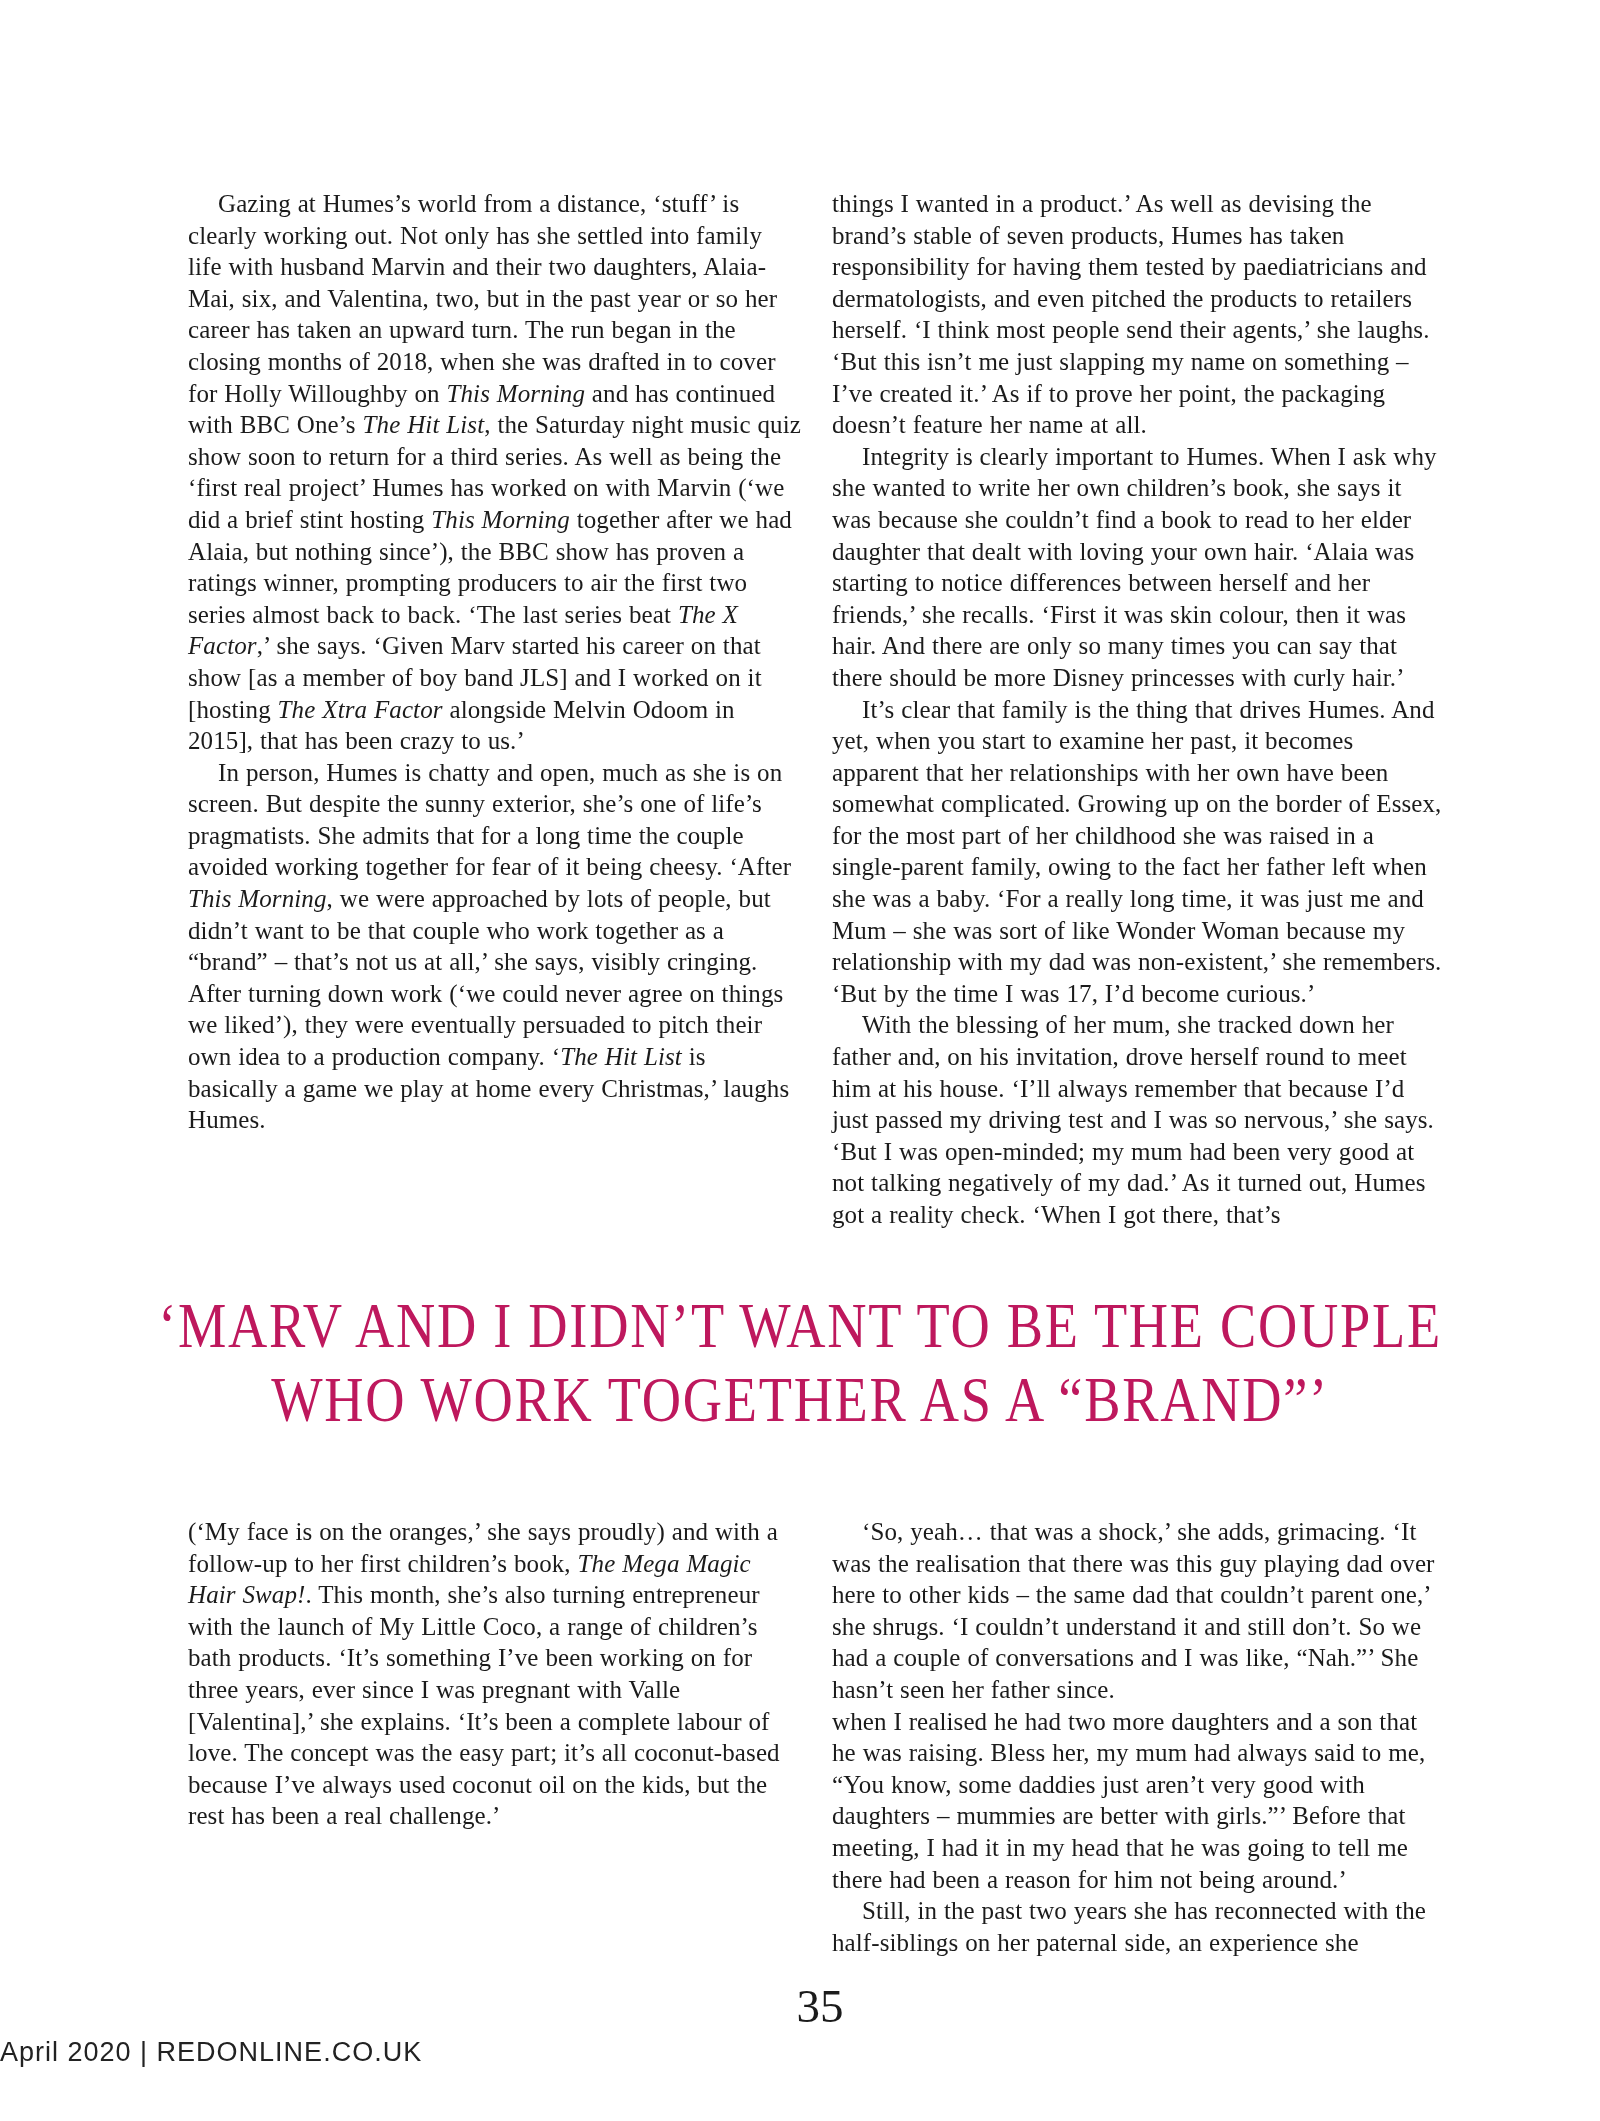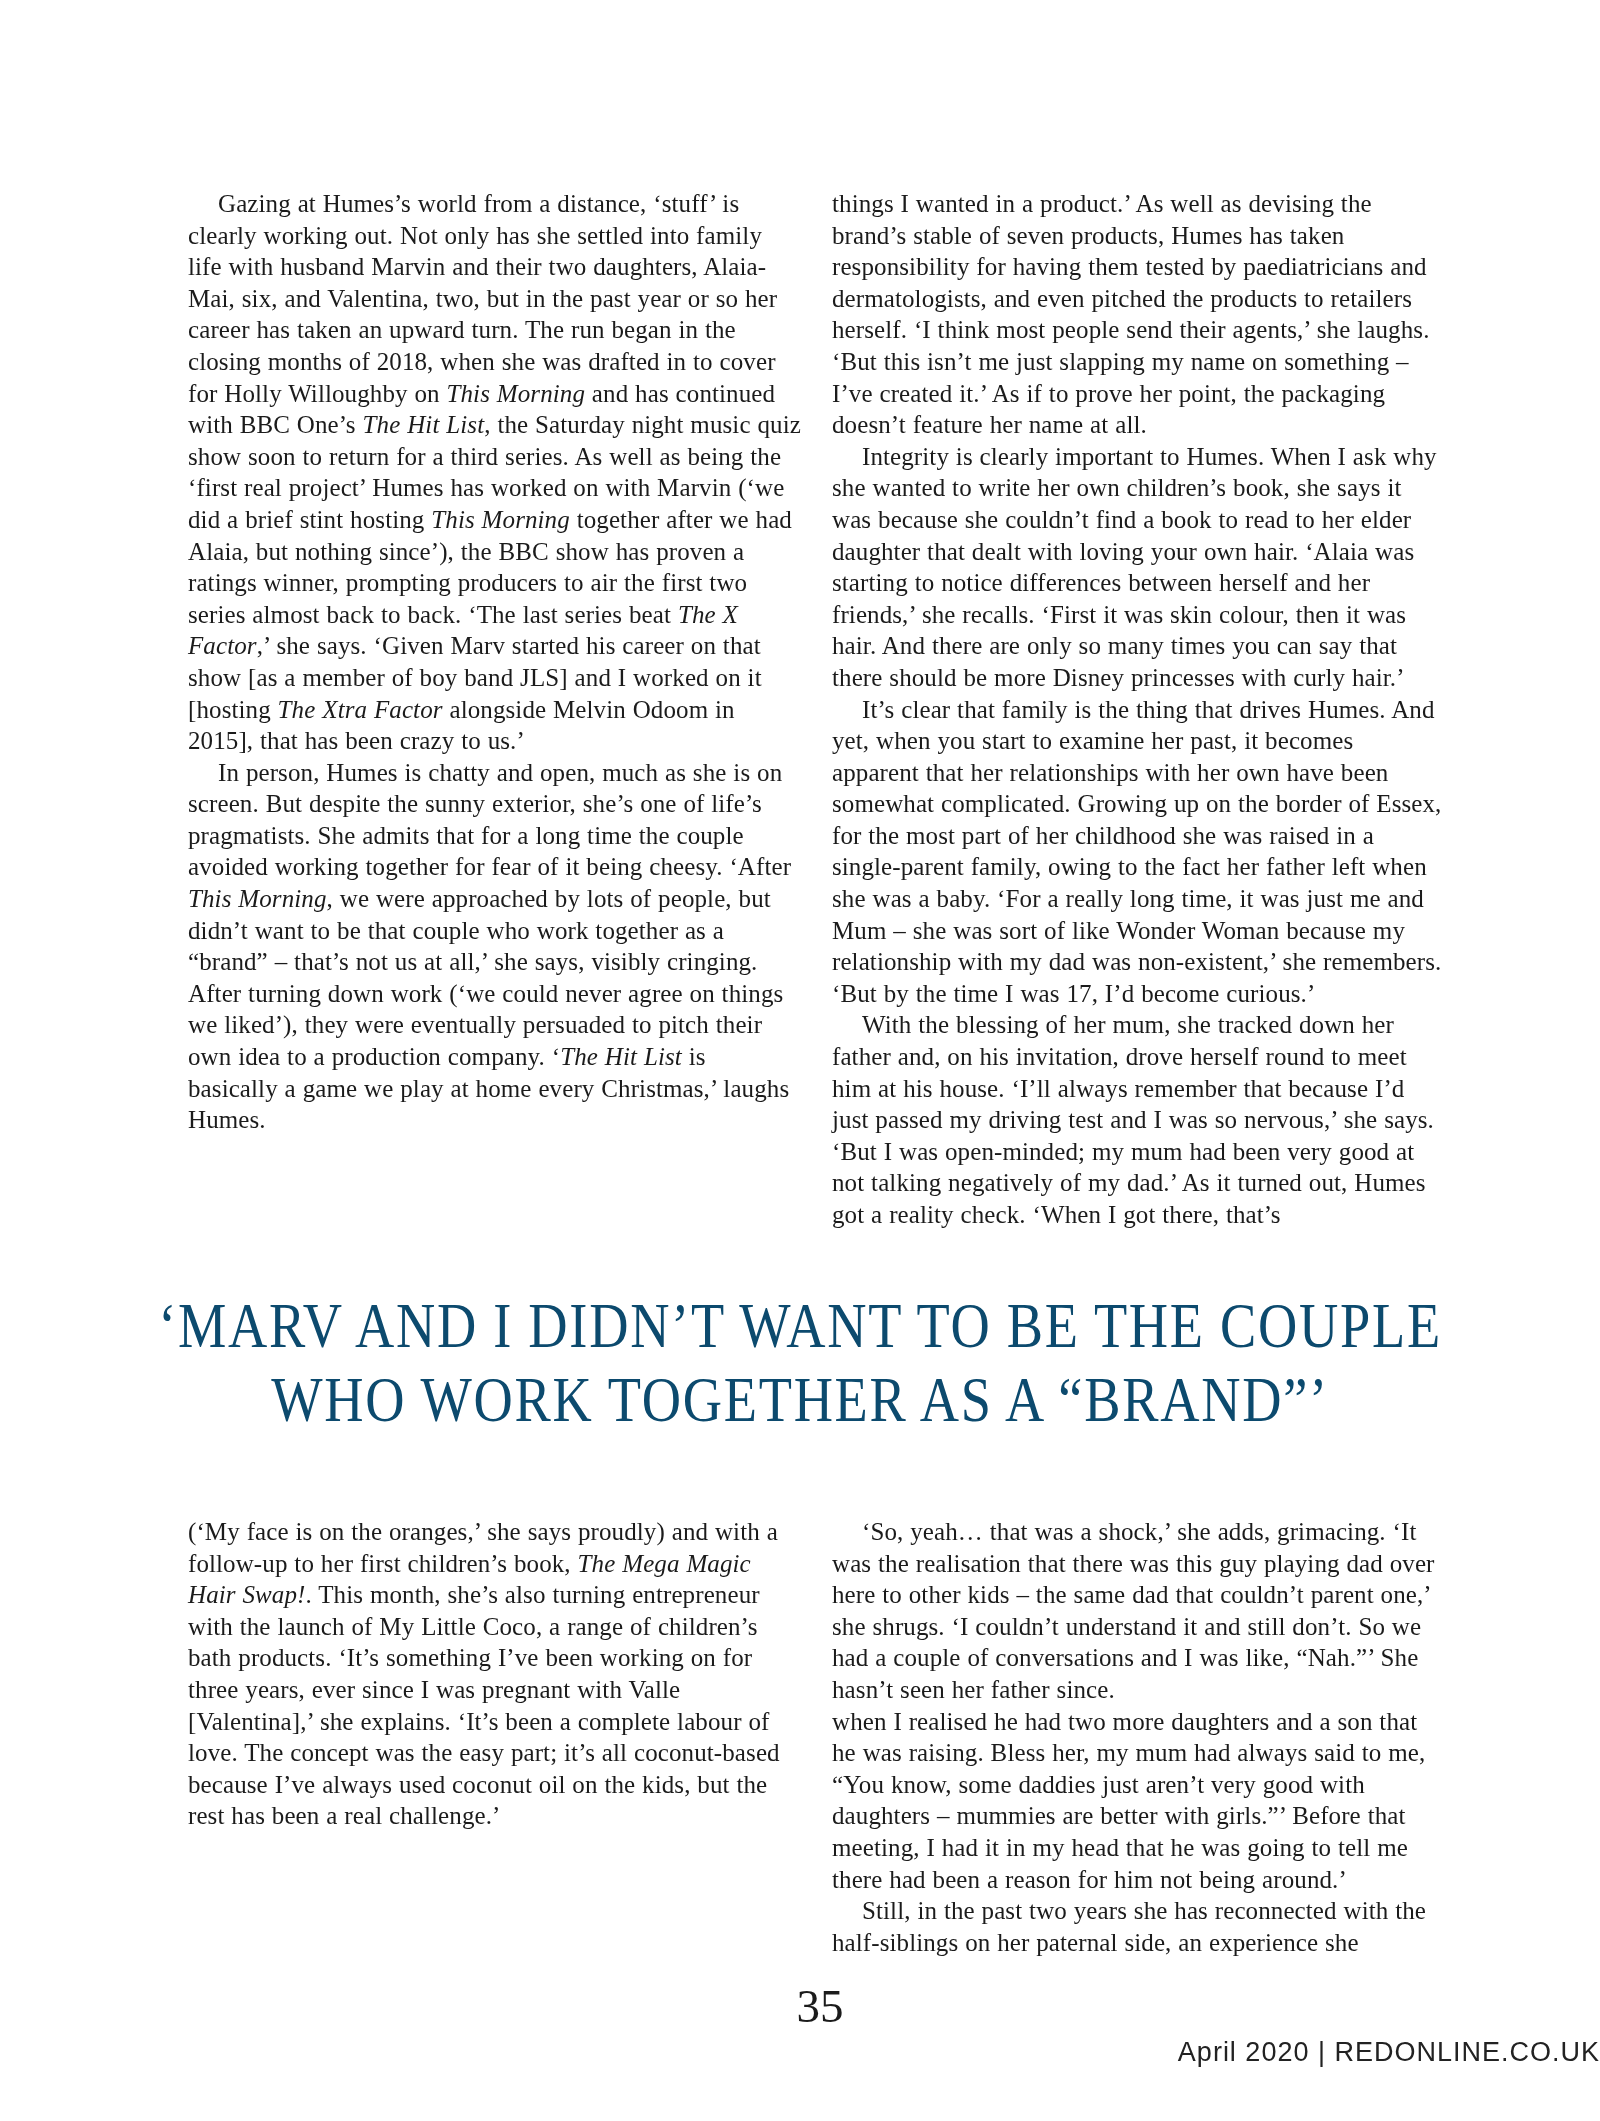--- a/index.html
+++ b/index.html
@@ -60,21 +60,21 @@
     font-size: 47px;
     line-height: 52px;
     color: #1b1b1b;
     padding-left: 20px;
   }
   .footer-credit {
     position: absolute;
     top: 2036px;
     left: 0;
     width: 100%;
-    text-align: right;
+    text-align: left;
     font-family: "Liberation Sans", sans-serif;
     font-weight: 400;
     font-size: 27px;
     line-height: 32px;
     letter-spacing: 1px;
     color: #222222;
   }
 </style>
 </head>
 <body>
@@ -87,21 +87,21 @@
         <p class="para indent">In person, Humes is chatty and open, much as she is on screen. But despite the sunny exterior, she’s one of life’s pragmatists. She admits that for a long time the couple avoided working together for fear of it being cheesy. ‘After <em>This Morning</em>, we were approached by lots of people, but didn’t want to be that couple who work together as a “brand” – that’s not us at all,’ she says, visibly cringing. After turning down work (‘we could never agree on things we liked’), they were eventually persuaded to pitch their own idea to a production company. ‘<em>The Hit List</em> is basically a game we play at home every Christmas,’ laughs Humes.</p>
       </div>
     <div class="col" id="col-top-right">
         <p class="para">things I wanted in a product.’ As well as devising the brand’s stable of seven products, Humes has taken responsibility for having them tested by paediatricians and dermatologists, and even pitched the products to retailers herself. ‘I think most people send their agents,’ she laughs. ‘But this isn’t me just slapping my name on something – I’ve created it.’ As if to prove her point, the packaging doesn’t feature her name at all.</p>
         <p class="para indent">Integrity is clearly important to Humes. When I ask why she wanted to write her own children’s book, she says it was because she couldn’t find a book to read to her elder daughter that dealt with loving your own hair. ‘Alaia was starting to notice differences between herself and her friends,’ she recalls. ‘First it was skin colour, then it was hair. And there are only so many times you can say that there should be more Disney princesses with curly hair.’</p>
         <p class="para indent">It’s clear that family is the thing that drives Humes. And yet, when you start to examine her past, it becomes apparent that her relationships with her own have been somewhat complicated. Growing up on the border of Essex, for the most part of her childhood she was raised in a single-parent family, owing to the fact her father left when she was a baby. ‘For a really long time, it was just me and Mum – she was sort of like Wonder Woman because my relationship with my dad was non-existent,’ she remembers. ‘But by the time I was 17, I’d become curious.’</p>
         <p class="para indent">With the blessing of her mum, she tracked down her father and, on his invitation, drove herself round to meet him at his house. ‘I’ll always remember that because I’d just passed my driving test and I was so nervous,’ she says. ‘But I was open-minded; my mum had been very good at not talking negatively of my dad.’ As it turned out, Humes got a reality check. ‘When I got there, that’s</p>
       </div>
   </section>
 
-  <div class="pullquote" id="pullquote" style="color: #0c4a6e;">
+  <div class="pullquote" id="pullquote" style="color: #be185d;">
     <span class="quote-line">‘MARV AND I DIDN’T WANT TO BE THE COUPLE</span>
     <span class="quote-line">WHO WORK TOGETHER AS A “BRAND”’</span>
   </div>
 
   <section class="cols cols-bottom">
     <div class="col" id="col-bottom-left">
         <p class="para">(‘My face is on the oranges,’ she says proudly) and with a follow-up to her first children’s book, <em>The Mega Magic Hair Swap!</em>. This month, she’s also turning entrepreneur with the launch of My Little Coco, a range of children’s bath products. ‘It’s something I’ve been working on for three years, ever since I was pregnant with Valle [Valentina],’ she explains. ‘It’s been a complete labour of love. The concept was the easy part; it’s all coconut-based because I’ve always used coconut oil on the kids, but the rest has been a real challenge.’</p>
       </div>
     <div class="col" id="col-bottom-right">
         <p class="para indent">‘So, yeah… that was a shock,’ she adds, grimacing. ‘It was the realisation that there was this guy playing dad over here to other kids – the same dad that couldn’t parent one,’ she shrugs. ‘I couldn’t understand it and still don’t. So we had a couple of conversations and I was like, “Nah.”’ She hasn’t seen her father since.</p>

